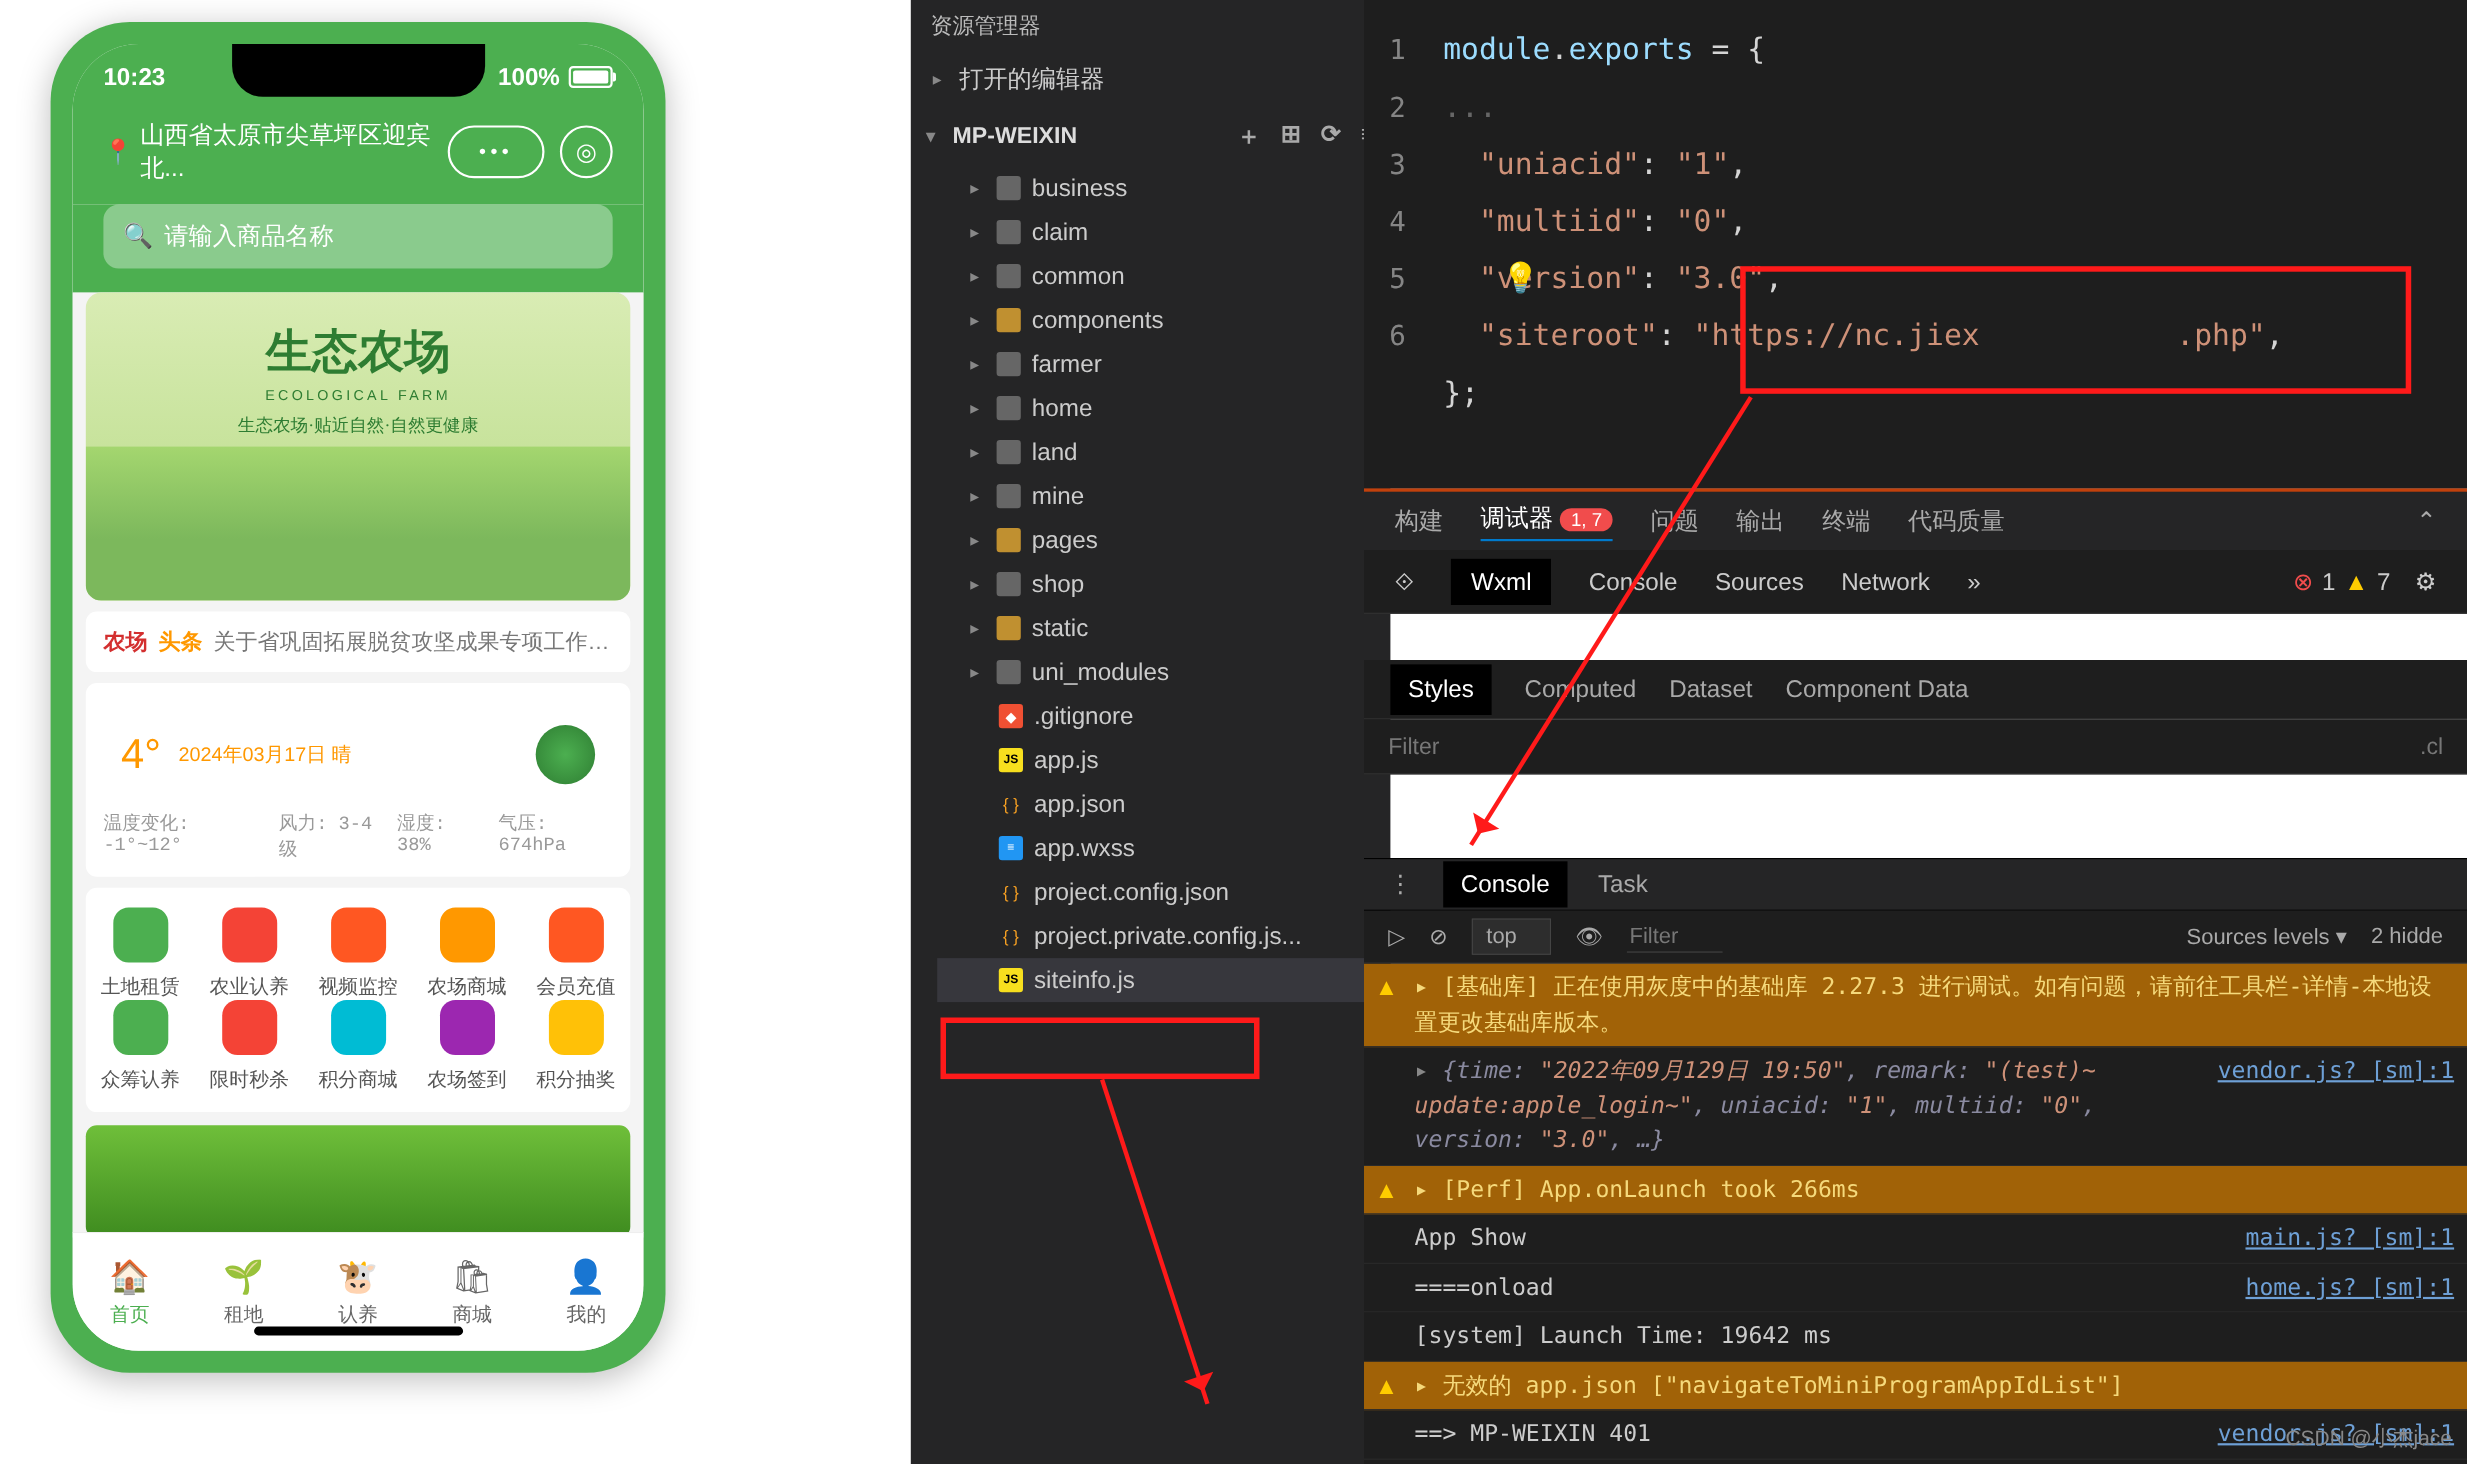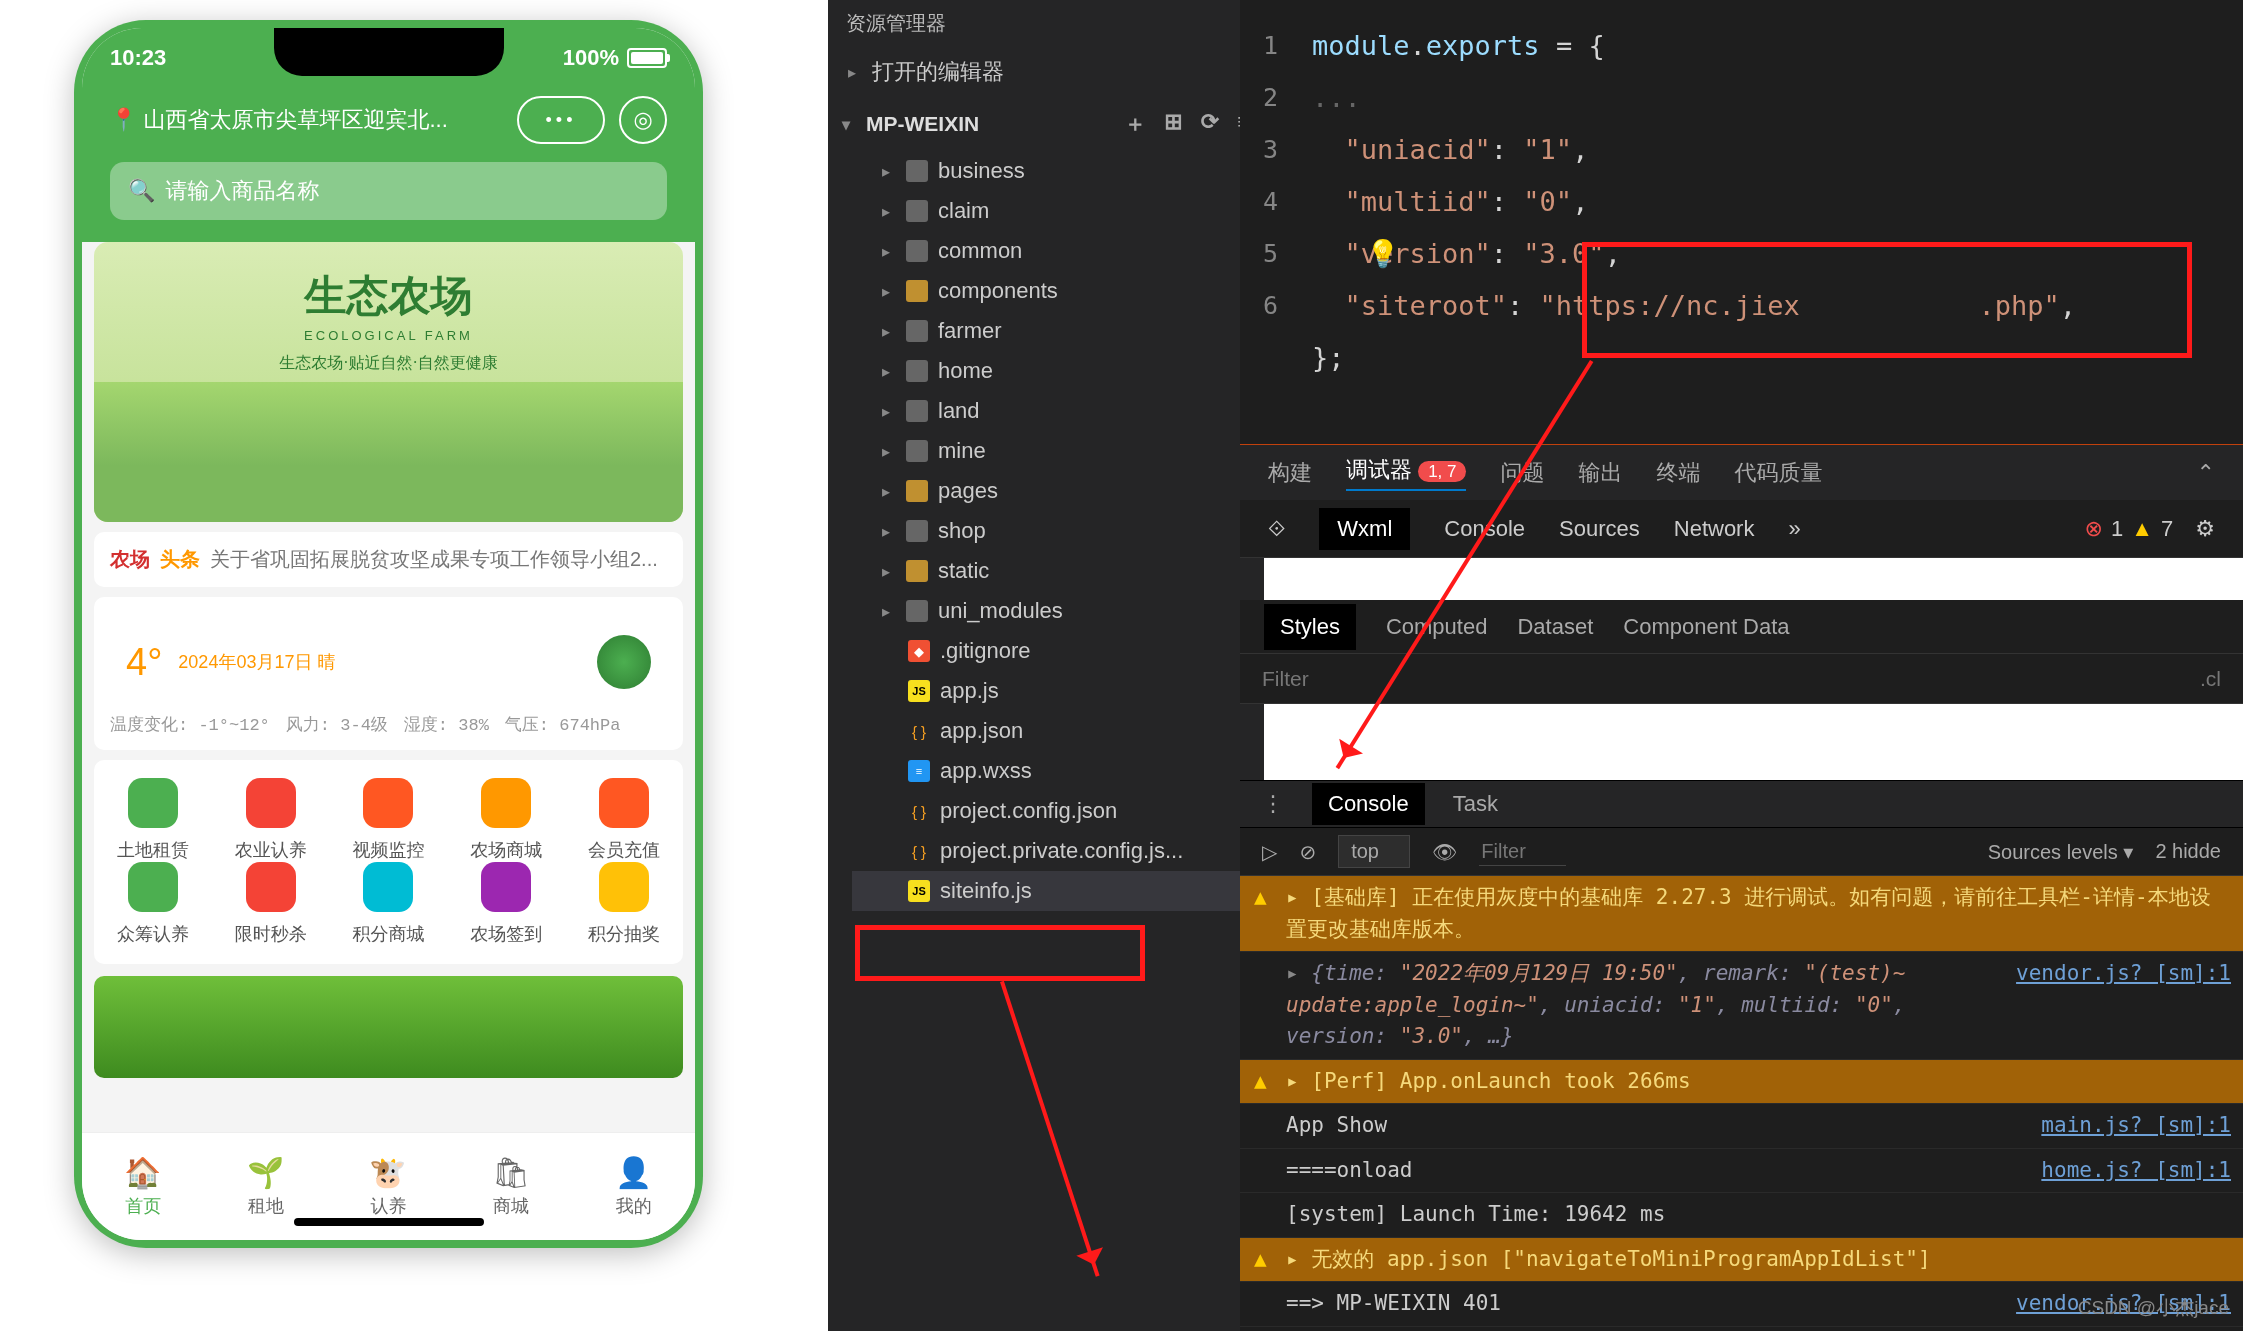--- a/index.html
+++ b/index.html
@@ -1,19 +1,19 @@
 <!DOCTYPE html>
 <html><head>
 <meta charset="utf-8">
 <style>
 * { box-sizing: border-box; margin: 0; padding: 0; }
 body { font-family: -apple-system, "Segoe UI", Arial, sans-serif; background: #fff; width: 2243px; height: 1331px; overflow: hidden; position: relative; }
 
 
-.phone { position: absolute; left: 46px; top: 20px; width: 629px; height: 1228px; background: #4caf50; border-radius: 72px; box-shadow: 0 6px 30px rgba(0,0,0,.25); padding: 8px; margin-left: 28px; }
+.phone { position: absolute; left: 46px; top: 20px; width: 559px; height: 1228px; background: #4caf50; border-radius: 72px; box-shadow: 0 6px 30px rgba(0,0,0,.25); padding: 20px; }
 .phone-inner { width: 100%; height: 100%; background: #f4f4f4; border-radius: 60px; overflow: hidden; position: relative; }
 .notch { position: absolute; top: 0; left: 50%; transform: translateX(-50%); width: 230px; height: 48px; background: #000; border-radius: 0 0 28px 28px; z-index: 10; }
 .status-bar { height: 60px; background: #4CAF50; display: flex; justify-content: space-between; align-items: center; padding: 0 28px; color: #fff; font-weight: 600; font-size: 22px; }
 .status-right { display: flex; align-items: center; gap: 8px; }
 .battery { width: 40px; height: 20px; border: 2px solid #fff; border-radius: 4px; position: relative; }
 .battery::after { content: ''; position: absolute; right: -5px; top: 4px; width: 3px; height: 8px; background: #fff; border-radius: 0 2px 2px 0; }
 .battery::before { content: ''; position: absolute; left: 2px; top: 2px; right: 2px; bottom: 2px; background: #fff; border-radius: 2px; }
 
 .header-loc { background: #4CAF50; padding: 8px 28px 18px; display: flex; justify-content: space-between; align-items: center; color: #fff; font-size: 22px; }
 .loc-pill { display: flex; align-items: center; gap: 6px; }
@@ -75,21 +75,21 @@
 .file-lvl { padding-left: 56px; }
 .hl-red { position: absolute; border: 5px solid #ff1a1a; pointer-events: none; }
 
 
 .editor { position: absolute; left: 1240px; top: 0; right: 0; height: 444px; background: #1e1e1e; color: #d4d4d4; font-family: Consolas, monospace; font-size: 27px; }
 .gutter { position: absolute; left: 0; top: 20px; width: 56px; text-align: right; color: #858585; font-size: 25px; line-height: 52px; }
 .gutter div { padding-right: 18px; }
 .code { position: absolute; left: 72px; top: 20px; line-height: 52px; white-space: pre; }
 .tk-k{color:#9cdcfe}.tk-p{color:#d4d4d4}.tk-s{color:#ce9178}.tk-bulb{color:#ffcc00;position:absolute;left:54px}
 
-.dev-tabs { position: absolute; left: 1240px; top: 444px; right: 0; height: 56px; background: #252526; color: #aaa; display: flex; align-items: center; gap: 34px; padding: 0 28px; font-size: 22px; border-top: 1px solid #c2410c; }
+.dev-tabs { position: absolute; left: 1240px; top: 444px; right: 0; height: 56px; background: #252526; color: #aaa; display: flex; align-items: center; gap: 34px; padding: 0 28px; font-size: 22px; border-top: 3px solid #c2410c; }
 .dev-tabs .act { color: #fff; border-bottom: 2px solid #007acc; padding-bottom: 4px; }
 .badge-r { background: #f14c4c; color: #fff; border-radius: 12px; padding: 1px 10px; font-size: 17px; }
 .dev-tabs .chev-r { margin-left: auto; }
 
 .dt2 { position: absolute; left: 1240px; top: 500px; right: 0; height: 58px; background: #1e1e1e; color: #ccc; display: flex; align-items: center; gap: 34px; padding: 0 28px; font-size: 22px; border-bottom: 1px solid #333; }
 .dt2 .act2 { background: #000; padding: 8px 18px; color: #fff; }
 .dt2 .stat { margin-left: auto; display: flex; align-items: center; gap: 8px; }
 .dot-r { color: #f14c4c; } .dot-y { color: #ffcc00; }
 
 .styles-bar { position: absolute; left: 1240px; top: 600px; right: 0; height: 54px; background: #1e1e1e; border-bottom: 1px solid #333; display: flex; align-items: center; gap: 30px; padding: 0 24px; color: #aaa; font-size: 22px; }

